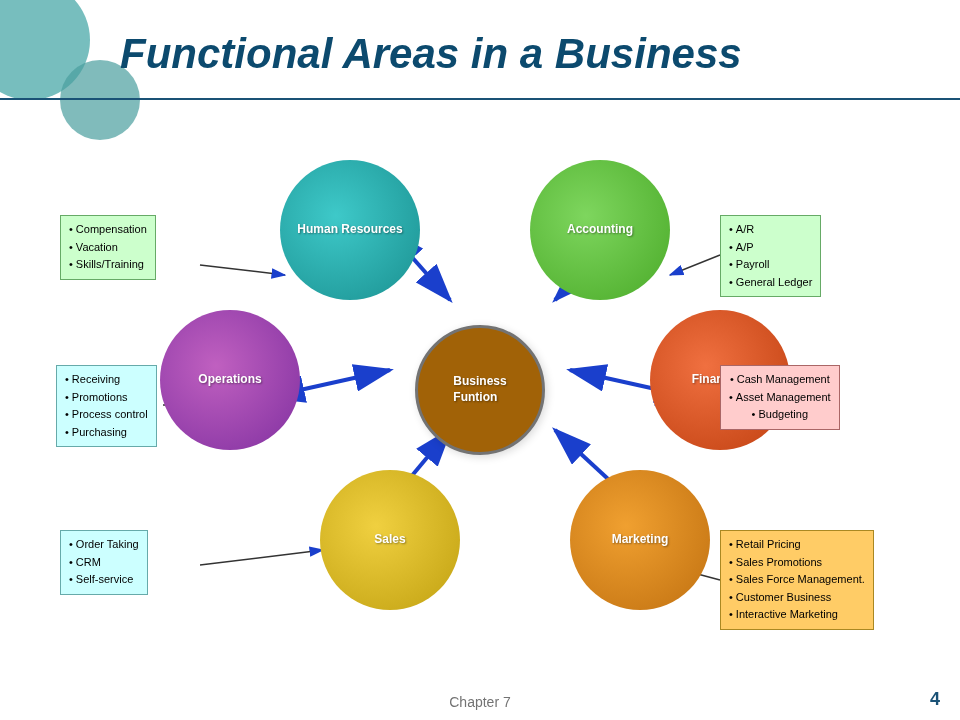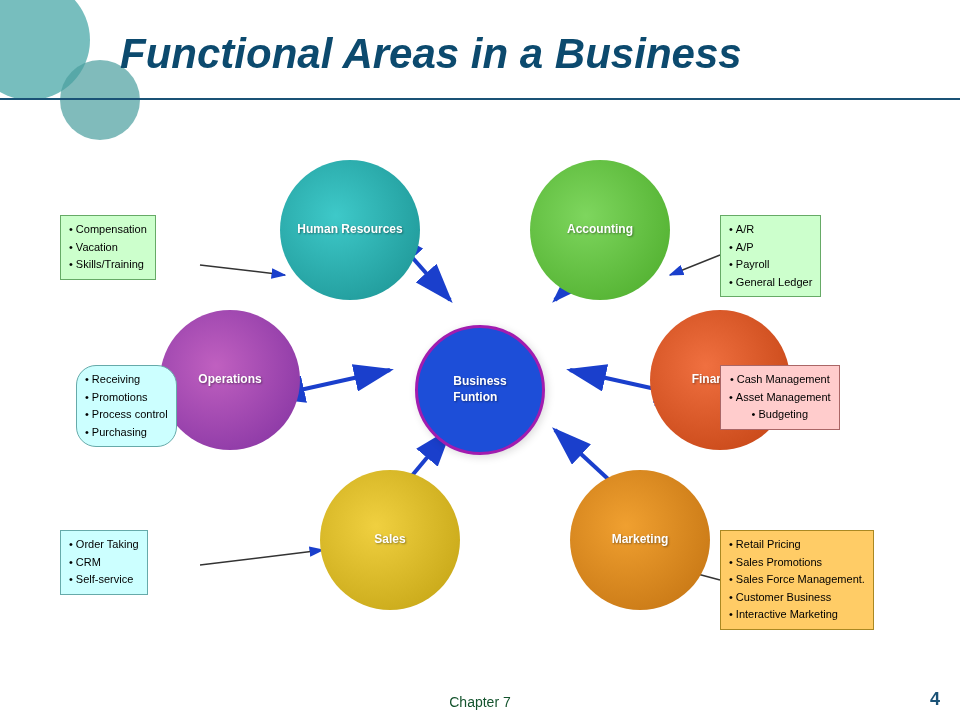--- a/index.html
+++ b/index.html
@@ -218,32 +218,31 @@
     .box-sales {
       background: #ccffff;
       border-color: #66aaaa;
       top: 430px;
       left: 60px;
     }
     .box-operations {
       background: #ccffff;
       border-color: #66aaaa;
       top: 265px;
-      left: 76px;
-      border-radius: 20px;
+      left: 56px;
     }
 
     
     .footer {
       position: absolute;
       bottom: 10px;
       width: 960px;
       text-align: center;
       font-size: 14px;
-      color: #14532d;
+      color: #737373;
     }
     .page-number {
       position: absolute;
       bottom: 10px;
       right: 20px;
       font-size: 18px;
       font-weight: bold;
       color: #1a5276;
     }
   </style>
@@ -291,21 +290,21 @@
       <line x1="720" y1="305" x2="655" y2="305" stroke="#333" stroke-width="1.5" marker-end="url(#arrowhead)"></line>
 
       <line x1="720" y1="480" x2="645" y2="460" stroke="#333" stroke-width="1.5" marker-end="url(#arrowhead)"></line>
 
       <line x1="200" y1="465" x2="323" y2="450" stroke="#333" stroke-width="1.5" marker-end="url(#arrowhead)"></line>
 
       <line x1="200" y1="305" x2="163" y2="305" stroke="#333" stroke-width="1.5"></line>
       <line x1="200" y1="305" x2="250" y2="305" stroke="#333" stroke-width="1.5" marker-end="url(#arrowhead)"></line>
     </svg>
 
-    <div class="center-circle sat-circle" style="top:50%; left:50%; transform:translate(-50%,-50%); background:#1d4ed8; border:3px solid #a21caf; width:130px; height:130px; position:absolute;">
+    <div class="center-circle sat-circle" style="top:50%; left:50%; transform:translate(-50%,-50%); background:#a16207; border:3px solid #737373; width:130px; height:130px; position:absolute;">
       <span>
         <span>Business</span><br>
         <span>Funtion</span>
       </span>
     </div>
 
     <div class="sat-circle circle-hr">
       <span>Human Resources</span>
     </div>
 

